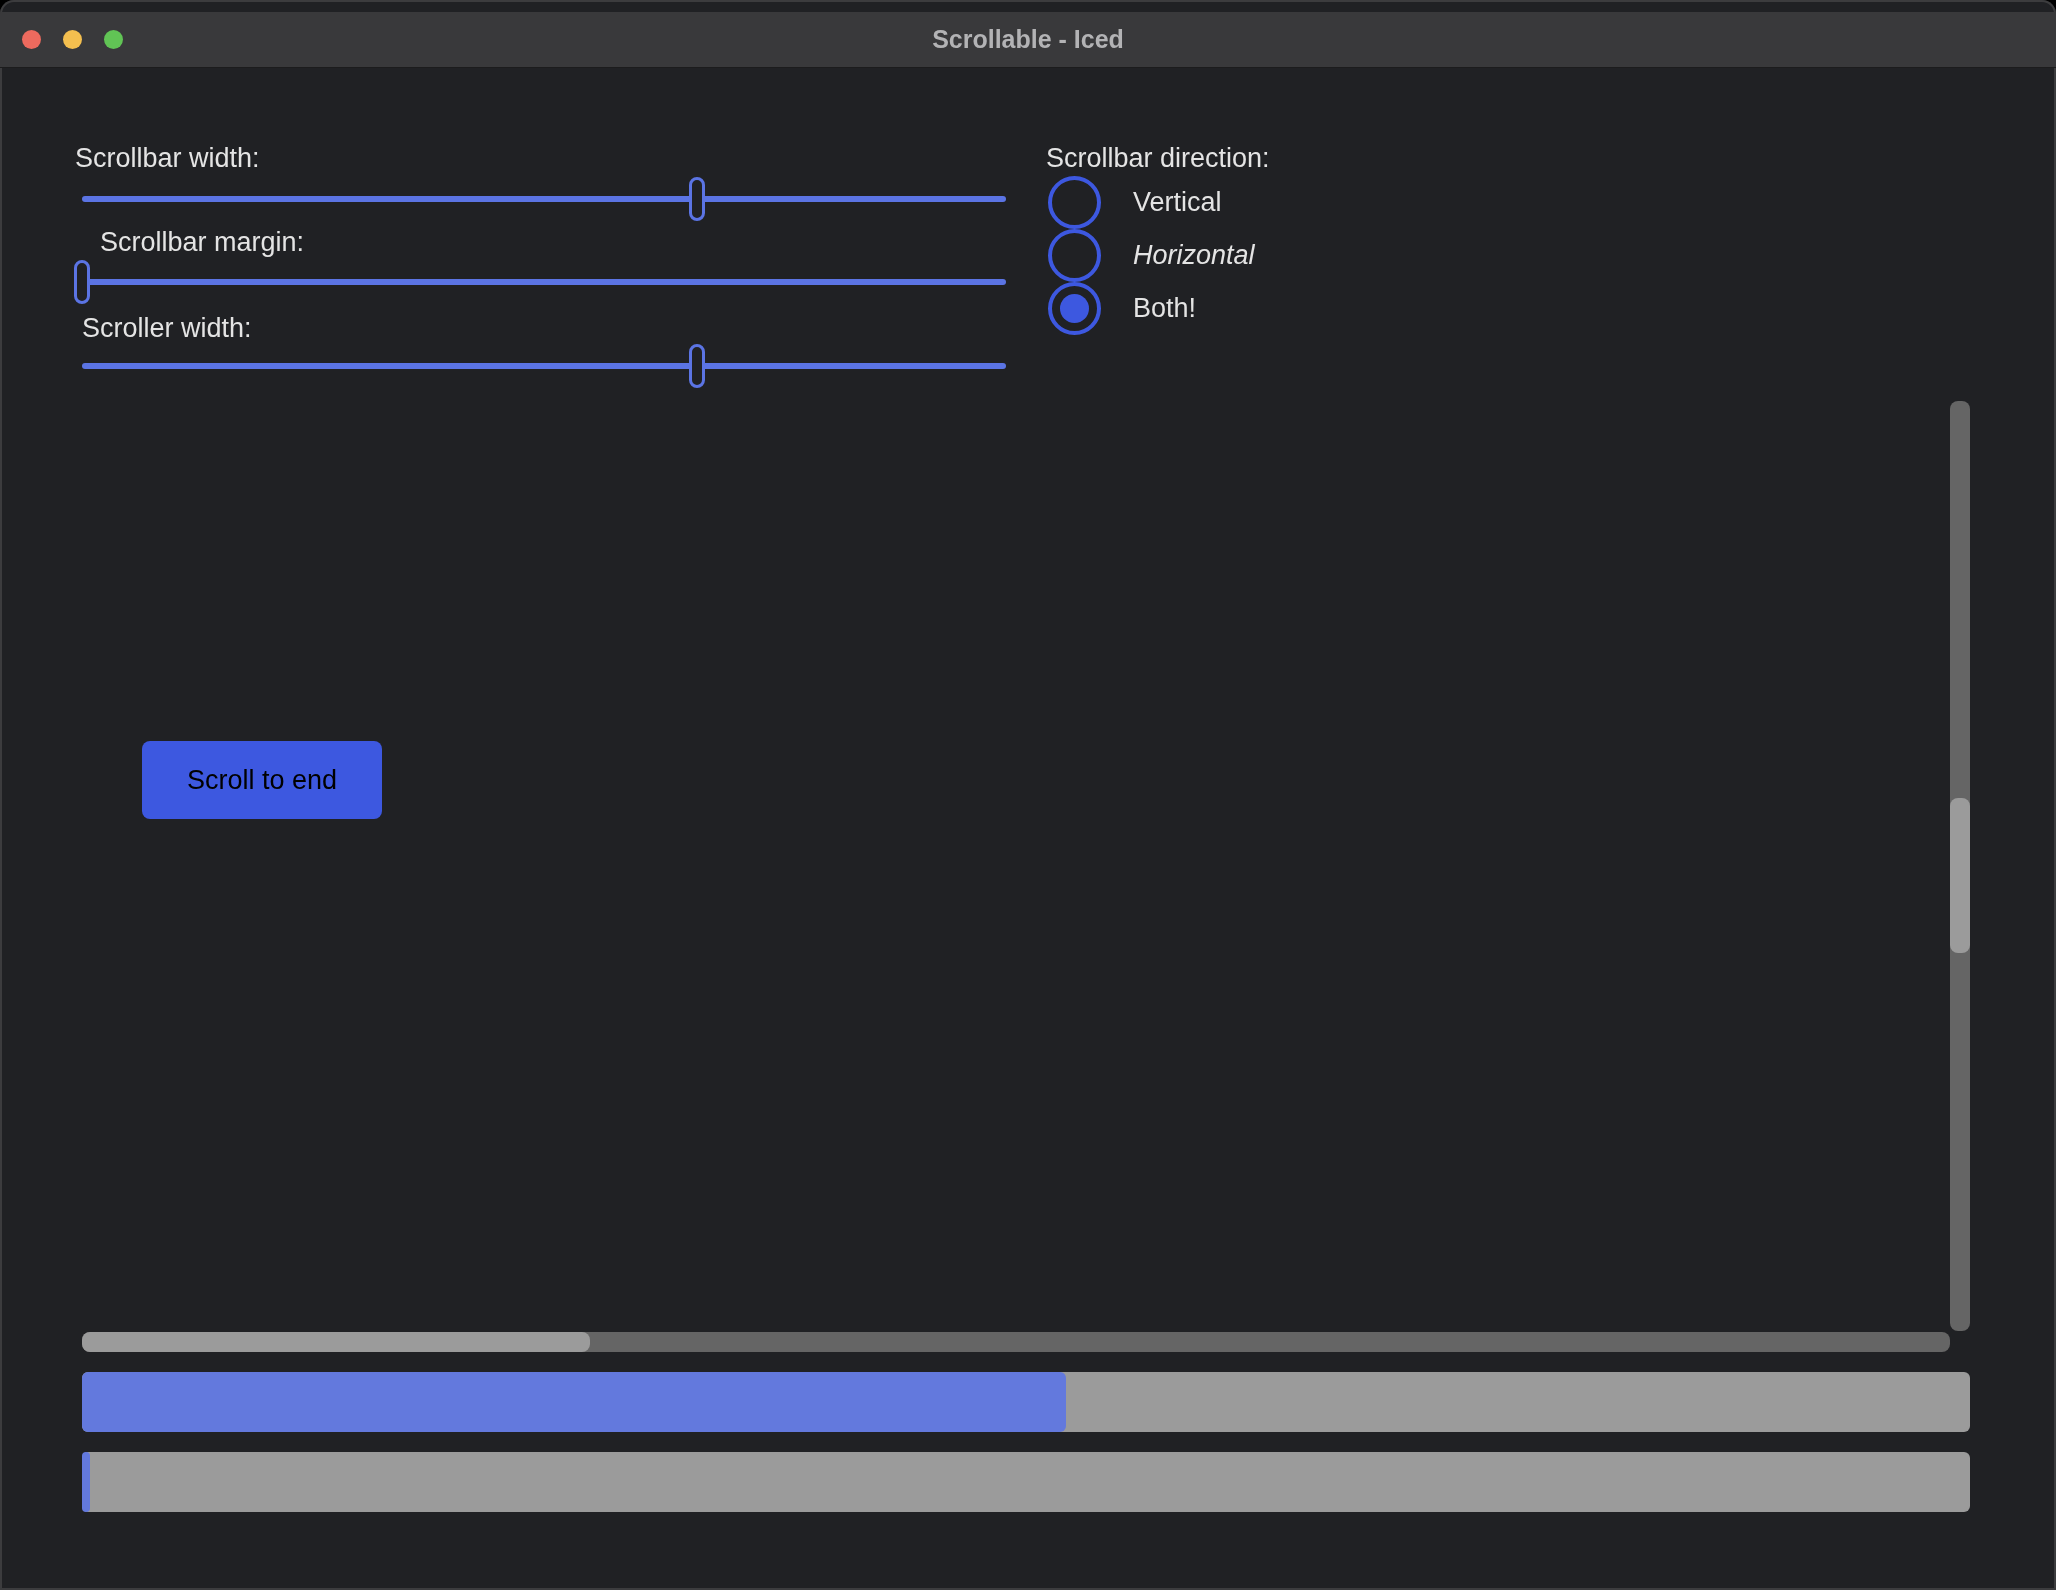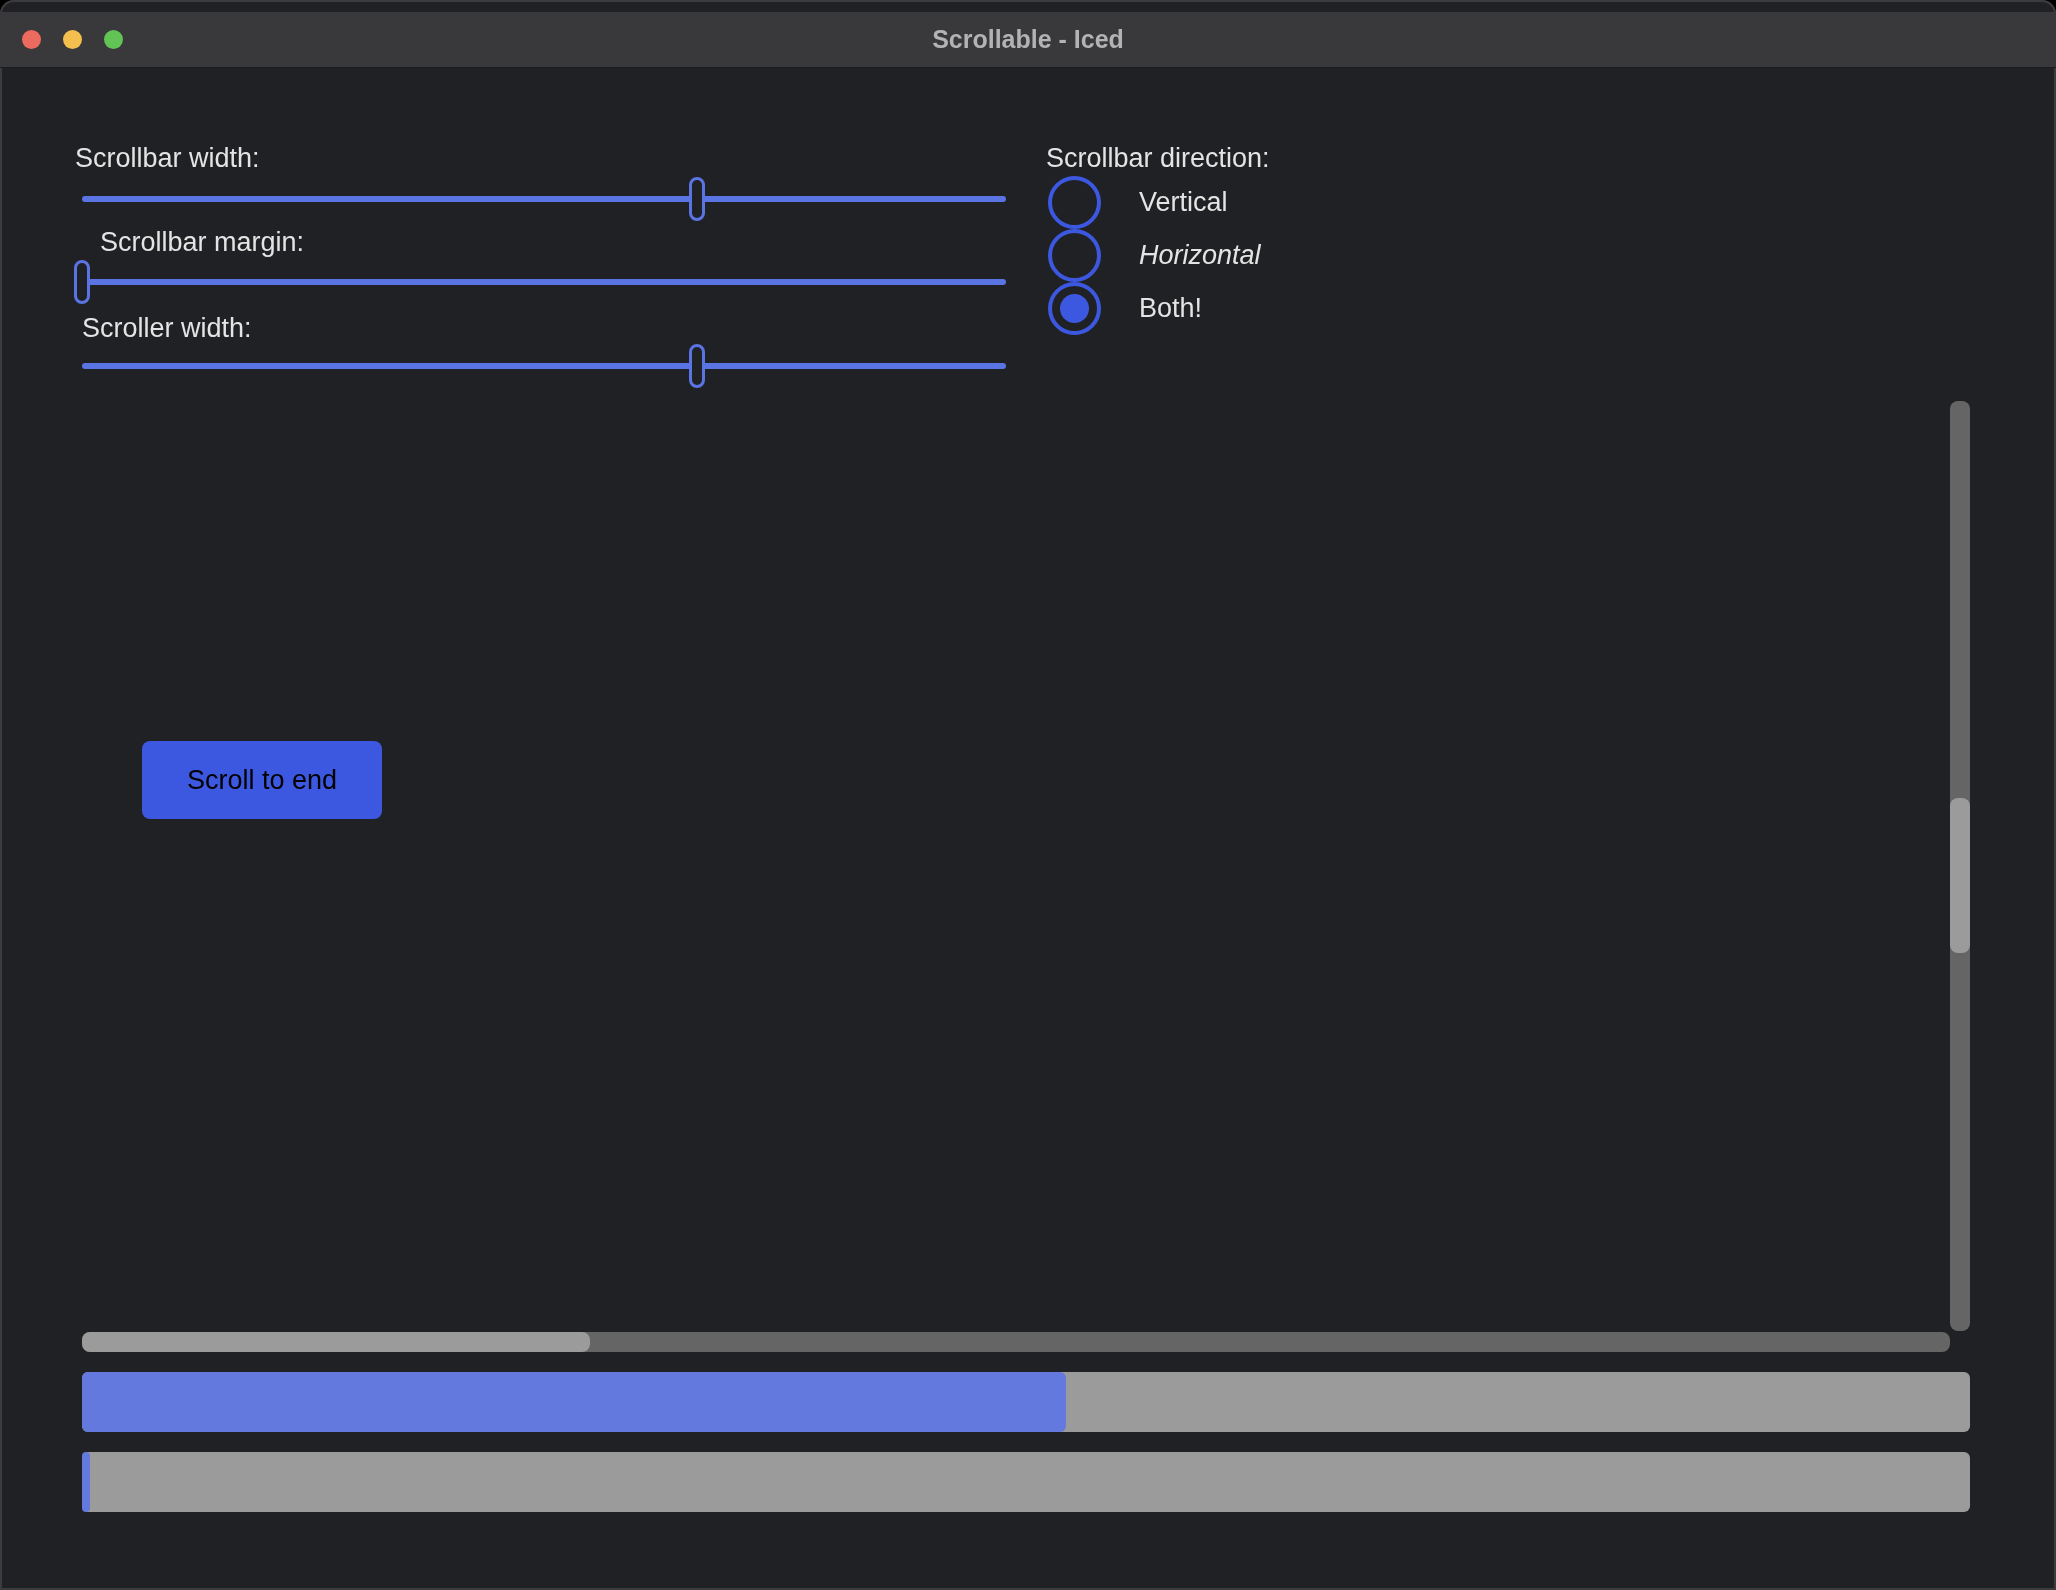--- a/index.html
+++ b/index.html
@@ -41,21 +41,21 @@
     position:absolute;top:0;width:16px;height:44px;border-radius:9px;
     background:var(--bg,#202124);
     border:3px solid var(--slider_blue,#5b74e4);
     box-sizing:border-box;transform:translateX(-50%);
   }
   #slider-1{top:177px;} #slider-2{top:260px;} #slider-3{top:344px;}
   #slider-label-1{left:75px;top:140px;}
   #slider-label-2{left:92px;top:224px;margin-left:8px;}
   #slider-label-3{left:82px;top:310px;}
   #radio-title{left:1046px;top:140px;}
-  .radio-row{position:absolute;left:1048px;height:53px;display:flex;align-items:center;gap:6px;}
+  .radio-row{position:absolute;left:1048px;height:53px;display:flex;align-items:center;}
   #radio-row-1{top:176px;} #radio-row-2{top:229px;font-style:italic;} #radio-row-3{top:282px;}
   .radio-circle{
     width:53px;height:53px;border-radius:50%;box-sizing:border-box;
     border:4px solid var(--accent,#3d58e0);
     display:flex;align-items:center;justify-content:center;flex:none;
   }
   .radio-dot{width:29px;height:29px;border-radius:50%;background:var(--accent,#3d58e0);display:none;}
   .radio-dot.on{display:block;}
   .radio-label{margin-left:32px;font-size:27px;color:var(--text,#e4e4e4);white-space:nowrap;}
   

